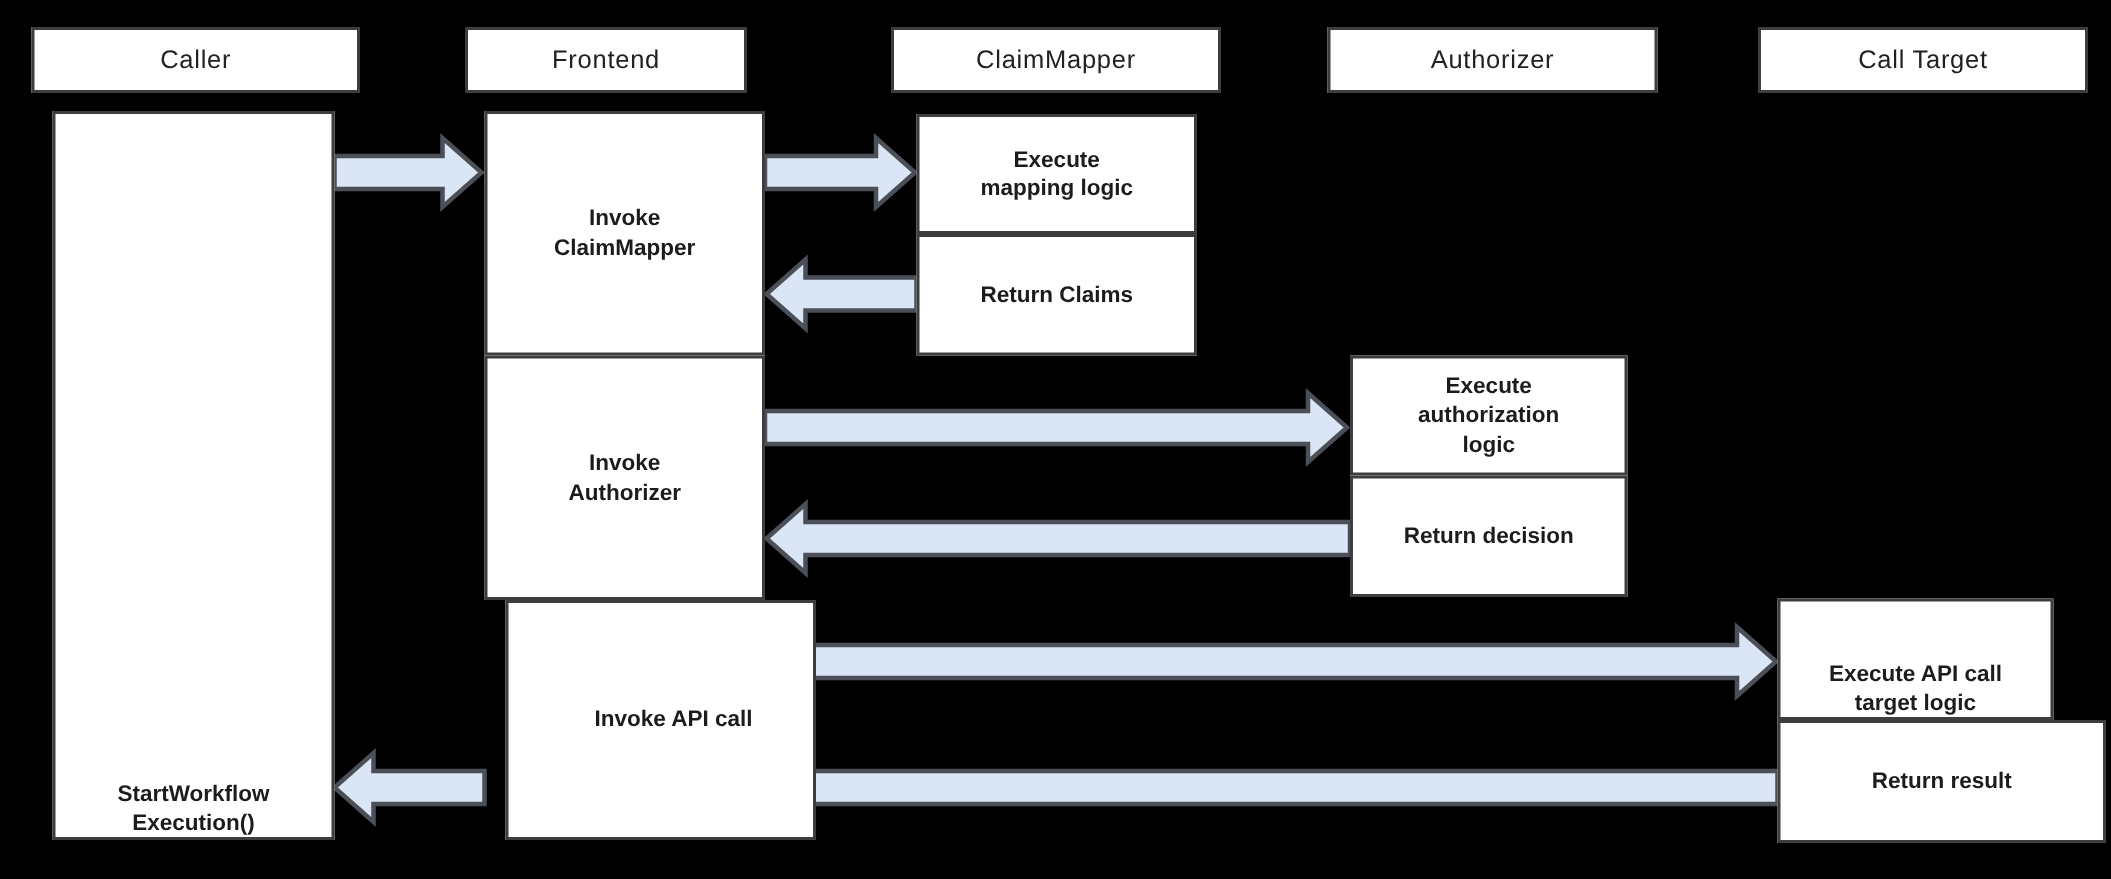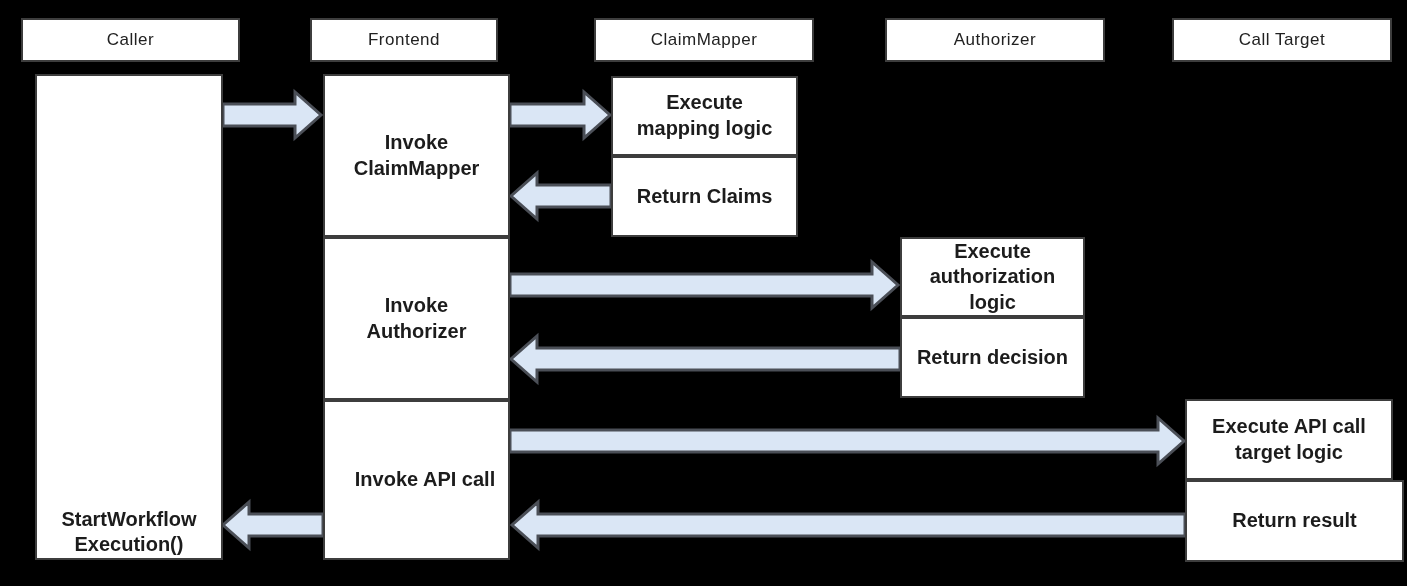--- a/index.html
+++ b/index.html
@@ -29,21 +29,21 @@
   }
   .box {
     position: absolute;
     background: #ffffff;
     border: 2px solid #3d3d3d;
     box-sizing: border-box;
     display: flex;
     align-items: center;
     justify-content: center;
     text-align: center;
-    font-size: 20px;
+    font-size: 15px;
     font-weight: 700;
     color: #1c1c1c;
     line-height: 1.28;
     white-space: pre-line;
     z-index: 3;
   }
   #arrows {
     position: absolute;
     left: 0; top: 0;
     z-index: 2;
@@ -76,32 +76,32 @@
       <span>Call Target</span>
     </div>
 
   <div class="box" style="left:35px; top:74px; width:188px; height:486px;align-items:flex-end;"><span>StartWorkflow
 Execution()</span></div>
 
   <div class="box" style="left:323px; top:74px;  width:187px; height:163px;"><span>Invoke
 ClaimMapper</span></div>
   <div class="box" style="left:323px; top:237px; width:187px; height:163px;"><span>Invoke
 Authorizer</span></div>
-  <div class="box" style="left:323px; top:400px; width:187px; height:160px;padding-left:17px;"><span>Invoke API call</span></div>
+  <div class="box" style="left:337px; top:400px; width:207px; height:160px;padding-left:17px;"><span>Invoke API call</span></div>
 
   <div class="box" style="left:611px; top:76px;  width:187px; height:80px;"><span>Execute
 mapping logic</span></div>
   <div class="box" style="left:611px; top:156px; width:187px; height:81px;justify-content:center;"><span>Return Claims</span></div>
 
   <div class="box" style="left:900px; top:237px; width:185px; height:80px;"><span>Execute
 authorization
 logic</span></div>
   <div class="box" style="left:900px; top:317px; width:185px; height:81px;"><span>Return decision</span></div>
 
-  <div class="box" style="left:1185px; top:399px; width:208px; height:81px;"><span>Execute API call
+  <div class="box" style="left:1185px; top:399px; width:184px; height:81px;align-items:flex-end;"><span>Execute API call
 target logic</span></div>
   <div class="box" style="left:1185px; top:480px; width:219px; height:82px;"><span>Return result</span></div>
 
   <svg id="arrows" width="1407" height="586" viewBox="0 0 1407 586">
     <polygon points="223,104 295,104 295,92 321,115 295,138 295,126 223,126"></polygon>
     <polygon points="510,104 584,104 584,92 610,115 584,138 584,126 510,126"></polygon>
     <polygon points="611,185 537,185 537,173 511,196 537,219 537,207 611,207"></polygon>
     <polygon points="510,274 872,274 872,262 898,285 872,308 872,296 510,296"></polygon>
     <polygon points="900,348 537,348 537,336 511,359 537,382 537,370 900,370"></polygon>
     <polygon points="510,430 1158,430 1158,418 1184,441 1158,464 1158,452 510,452"></polygon>

